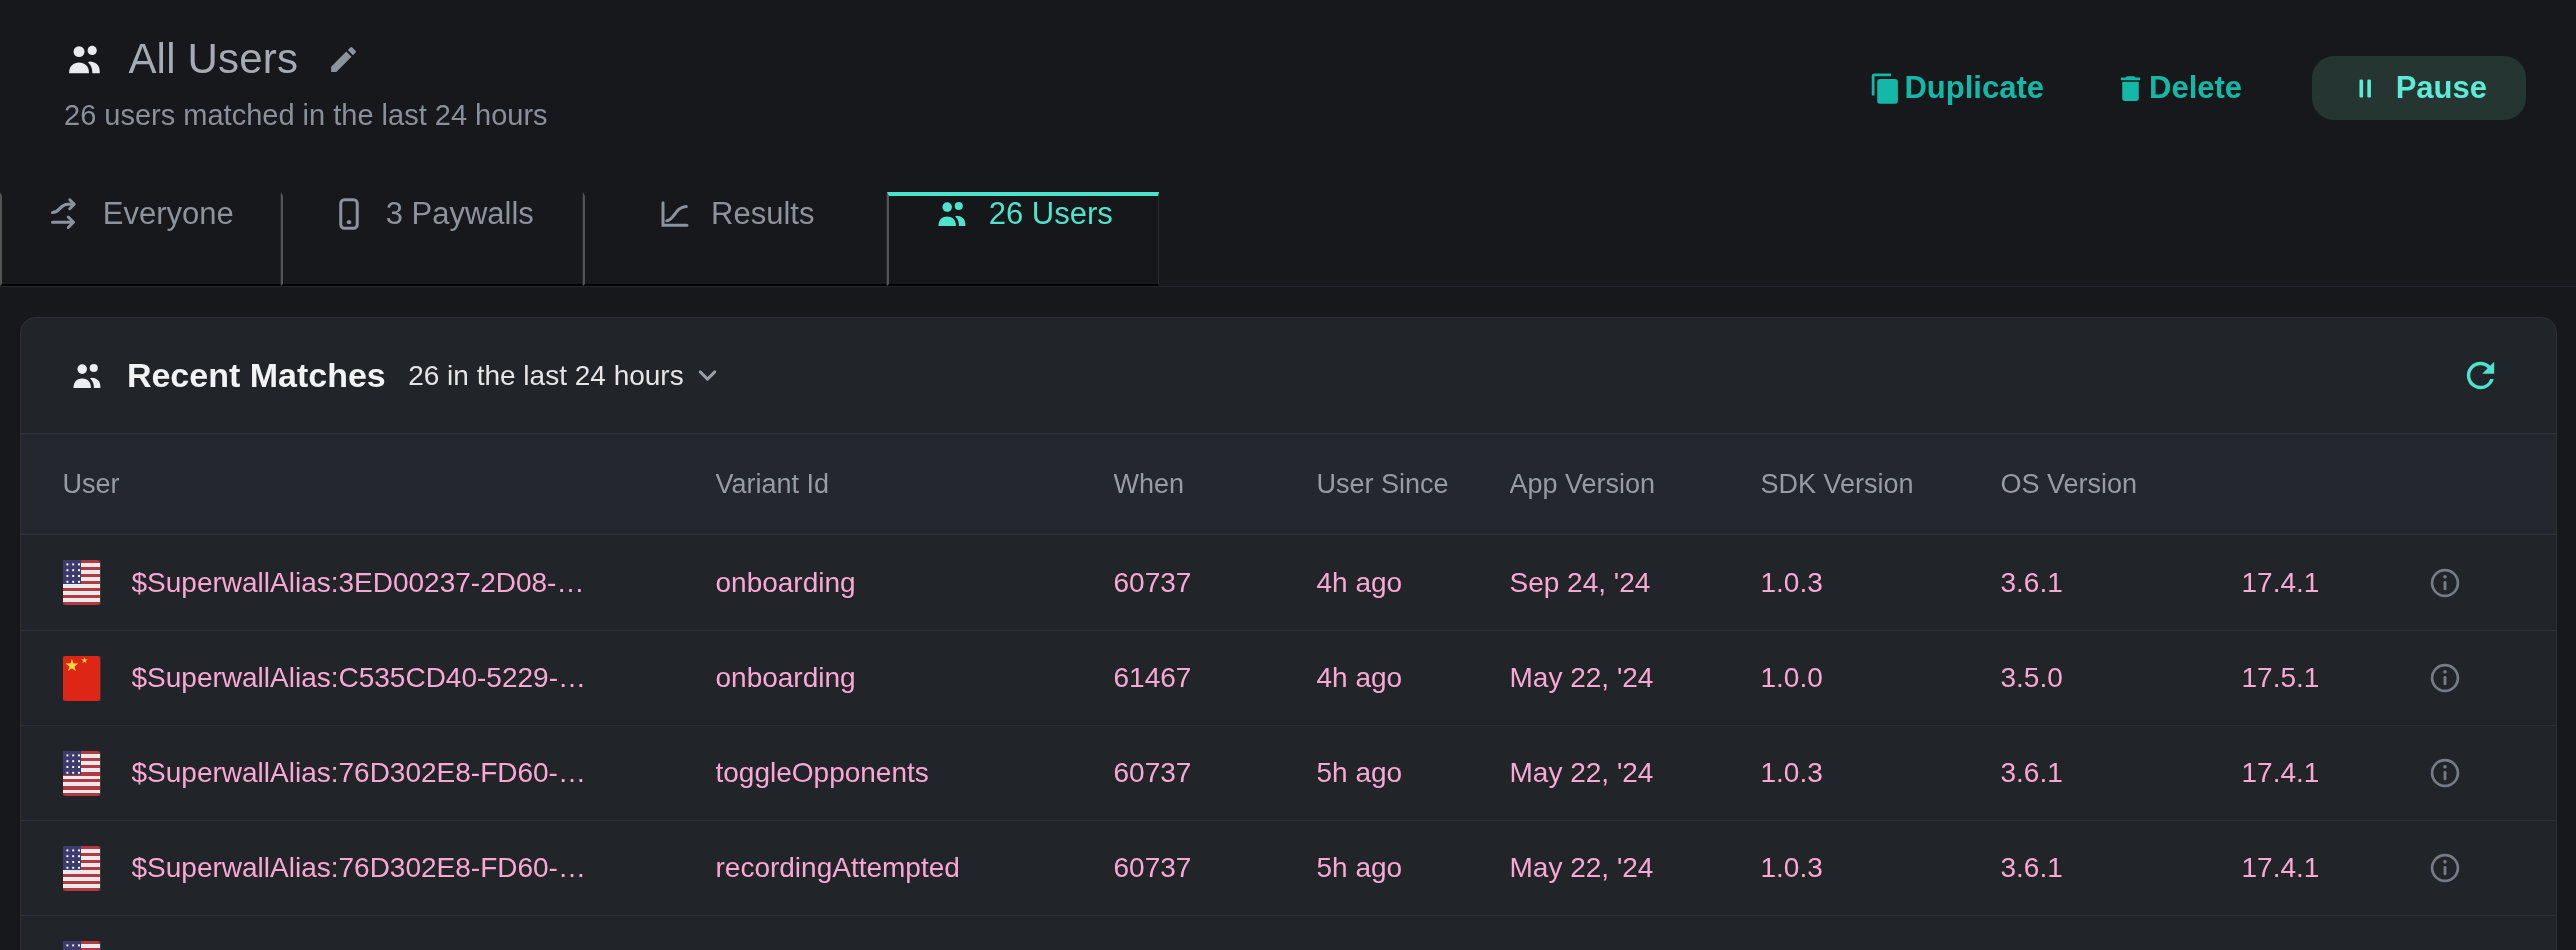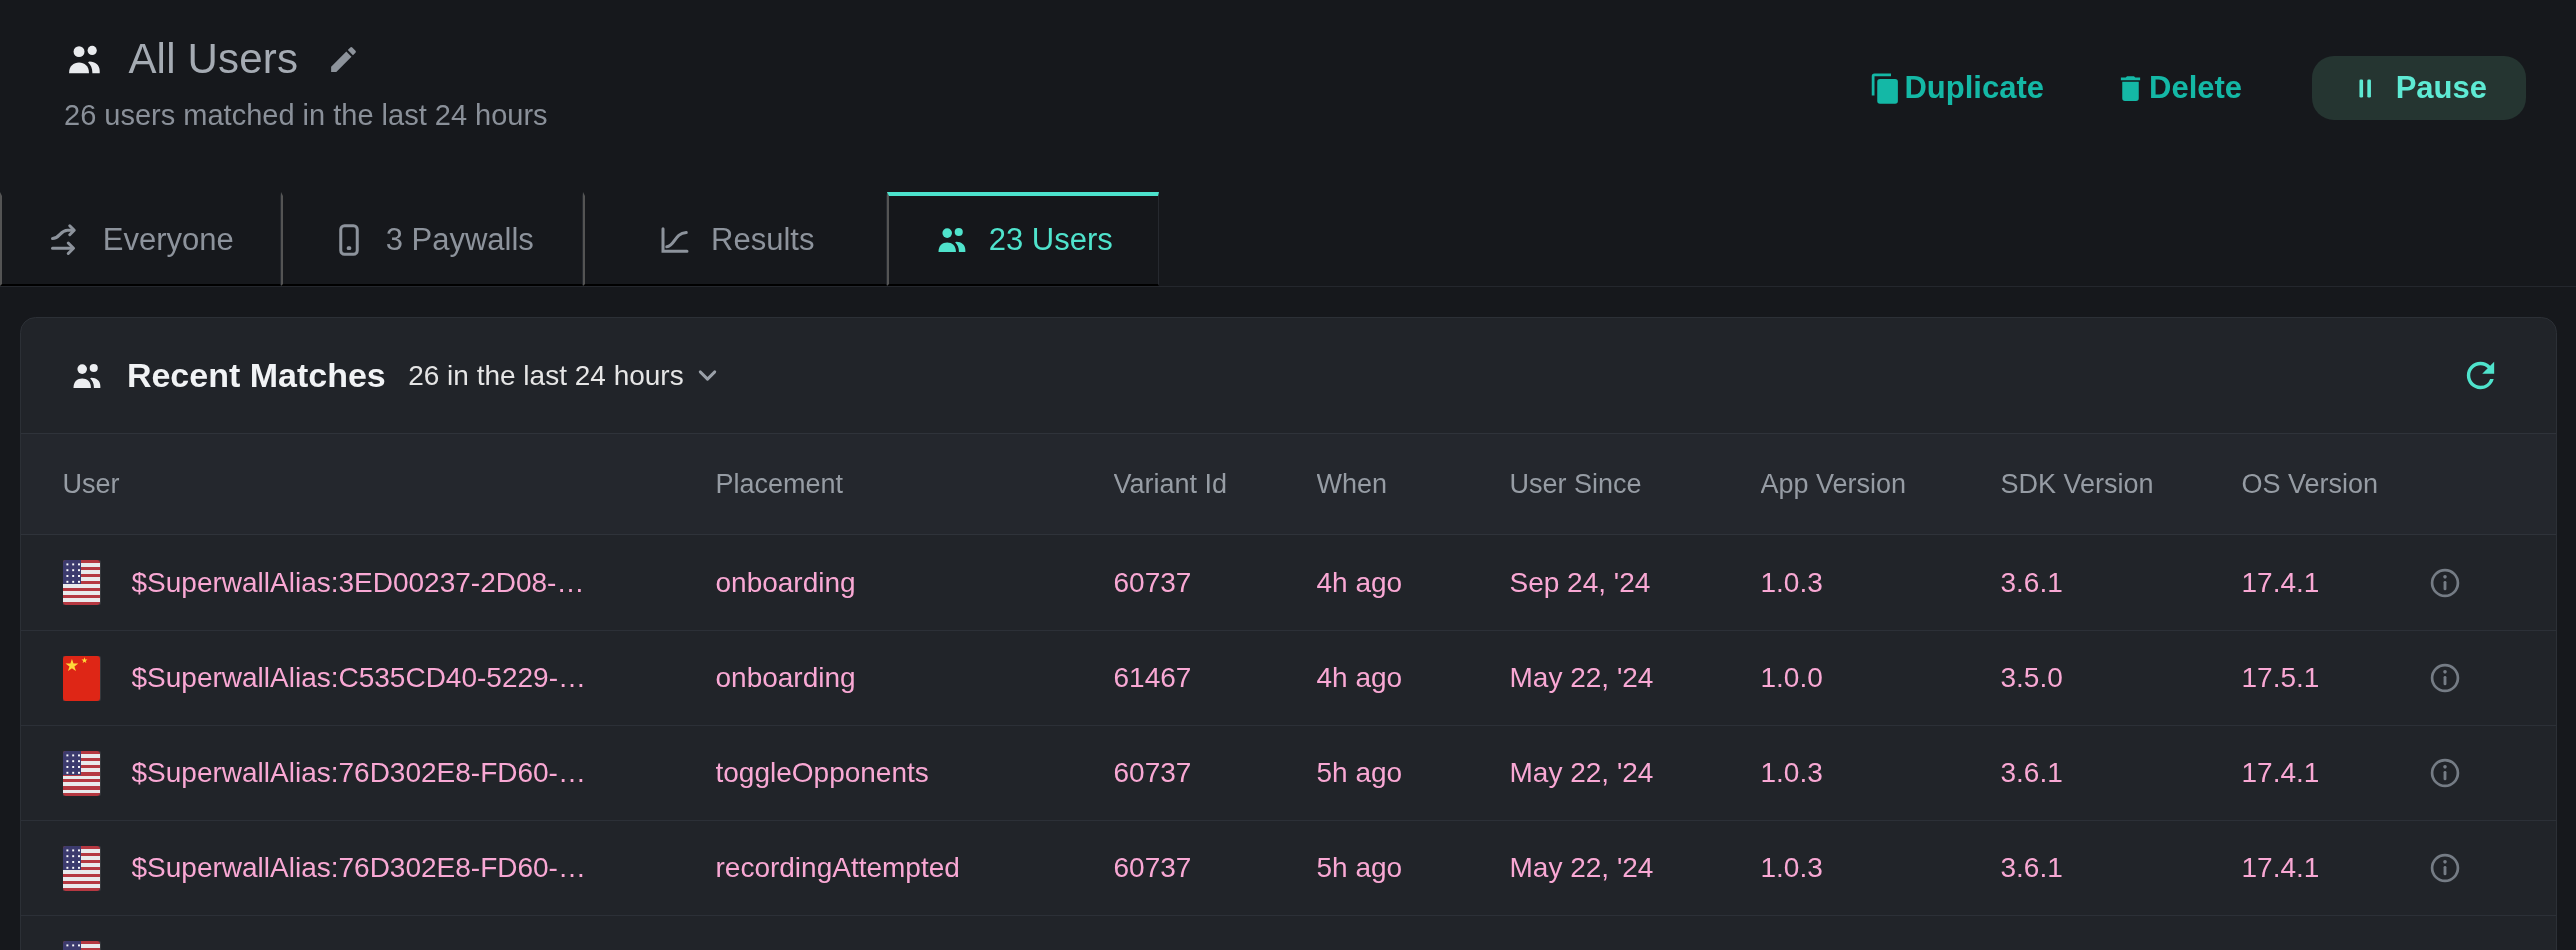--- a/index.html
+++ b/index.html
@@ -46,21 +46,21 @@
     font-family: inherit;
   }
   .pause-btn svg { width: 29px; height: 29px; }
 
   
   .tabbar {
     display: flex; height: 95px; border-bottom: 1px solid #232warning62a;
     border-bottom: 1px solid #24272d;
   }
   .tab {
-    display: flex; align-items: center; justify-content: center; gap: 18.5px;
+    display: flex; align-items: flex-start; justify-content: center; gap: 18.5px;
     font-size: 31px; color: #8d939c;
     border-right: 1px solid #26292f;
     border-top: 4.9px solid transparent;
     cursor: pointer; background: none;
     font-family: inherit;
   }
   .tab:nth-child(1) { width: 281px; }
   .tab:nth-child(2) { width: 302px; }
   .tab:nth-child(3) { width: 304px; }
   .tab:nth-child(4) { width: 272px; }
@@ -225,21 +225,21 @@
   </button>
   <button class="tab active">
     <span>
       <svg viewBox="0 0 24 24" fill="currentColor" width="36" height="36">
           <circle cx="8.8" cy="7.4" r="3.2"></circle>
           <path d="M3 19.6c0-3.7 2.6-5.9 5.8-5.9s5.8 2.2 5.8 5.9v.4H3z"></path>
           <circle cx="16.5" cy="6.7" r="2.7"></circle>
           <path d="M15 13.2c3.2 0 5.9 2 5.9 5.5v1.3h-4.3v-.4c0-2.5-.9-4.5-2.5-5.9.3-.3.5-.5.9-.5z"></path>
         </svg>
     </span>
-    <span>23 Users</span>
+    <span>26 Users</span>
   </button>
 </div>
 
 <div class="card">
   <div class="card-header">
     <span class="panel-users-icon">
       <svg viewBox="0 0 24 24" fill="currentColor" width="36" height="36">
           <circle cx="8.8" cy="7.4" r="3.2"></circle>
           <path d="M3 19.6c0-3.7 2.6-5.9 5.8-5.9s5.8 2.2 5.8 5.9v.4H3z"></path>
           <circle cx="16.5" cy="6.7" r="2.7"></circle>
@@ -258,21 +258,20 @@
       <span>
         <svg viewBox="0 0 24 24" fill="currentColor" width="41" height="41">
             <path d="M17.65 6.35A7.96 7.96 0 0 0 12 4c-4.42 0-7.99 3.58-8 8s3.57 8 8 8c3.73 0 6.84-2.55 7.73-6h-2.08A5.99 5.99 0 0 1 12 18c-3.31 0-6-2.69-6-6s2.69-6 6-6c1.66 0 3.14.69 4.22 1.78L13 11h7V4l-2.35 2.35z"></path>
           </svg>
       </span>
     </button>
   </div>
 
   <div class="grid-row thead">
     <span class="cell">User</span>
-    <span class="cell">Placement</span>
     <span class="cell">Variant Id</span>
     <span class="cell">When</span>
     <span class="cell">User Since</span>
     <span class="cell">App Version</span>
     <span class="cell">SDK Version</span>
     <span class="cell">OS Version</span>
     <span class="cell"></span>
   </div>
 
   <div class="grid-row trow">

